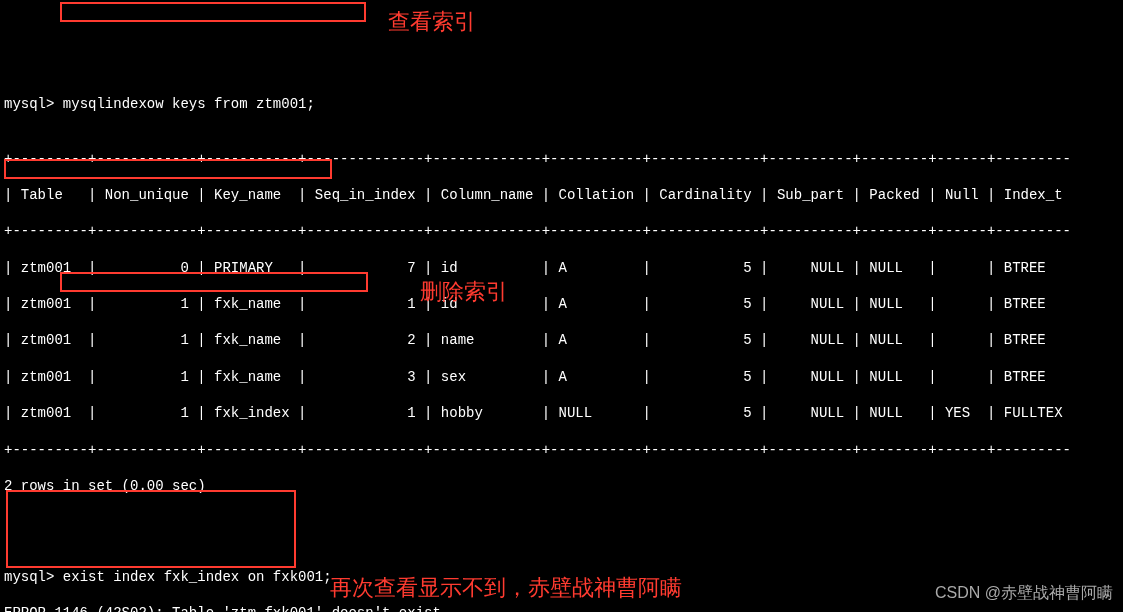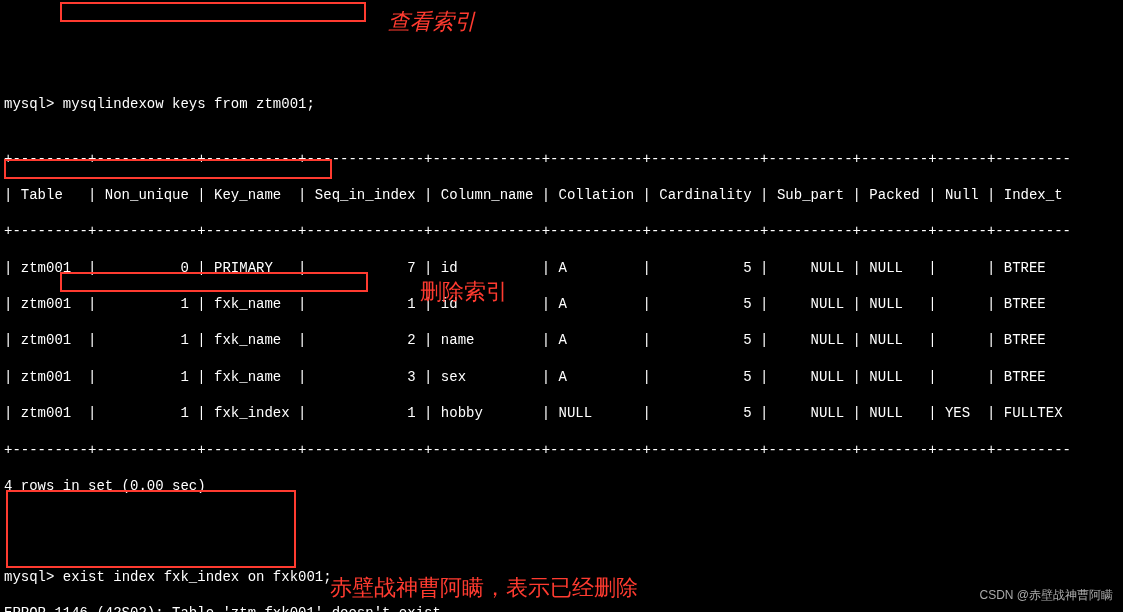--- a/index.html
+++ b/index.html
@@ -32,41 +32,41 @@
     border: 2px solid #ff3b30;
     pointer-events: none;
     box-sizing: border-box;
   }
   .watermark {
     position: absolute;
     right: 10px;
     bottom: 8px;
     color: #aaa;
     font-family: Arial, sans-serif;
-    font-size: 12px;
+    font-size: 16px;
   }
 </style>
 </head>
 <body>
 
 
 
 
 <div class="line"><span class="prompt">mysql&gt;</span> <span>mysqlindexow keys from ztm001;</span></div>
 
 <div class="line">+---------+------------+-----------+--------------+-------------+-----------+-------------+----------+--------+------+---------</div>
 <div class="line">| Table   | Non_unique | Key_name  | Seq_in_index | Column_name | Collation | Cardinality | Sub_part | Packed | Null | Index_t</div>
 <div class="line">+---------+------------+-----------+--------------+-------------+-----------+-------------+----------+--------+------+---------</div>
 <div class="line">| ztm001  |          0 | PRIMARY   |            7 | id          | A         |           5 |     NULL | NULL   |      | BTREE</div>
 <div class="line">| ztm001  |          1 | fxk_name  |            1 | id          | A         |           5 |     NULL | NULL   |      | BTREE</div>
 <div class="line">| ztm001  |          1 | fxk_name  |            2 | name        | A         |           5 |     NULL | NULL   |      | BTREE</div>
 <div class="line">| ztm001  |          1 | fxk_name  |            3 | sex         | A         |           5 |     NULL | NULL   |      | BTREE</div>
 <div class="line">| ztm001  |          1 | fxk_index |            1 | hobby       | NULL      |           5 |     NULL | NULL   | YES  | FULLTEX</div>
 <div class="line">+---------+------------+-----------+--------------+-------------+-----------+-------------+----------+--------+------+---------</div>
-<div class="line">4 rows in set (0.00 sec)</div>
+<div class="line">2 rows in set (0.00 sec)</div>
 <div class="line"> </div>
 
 <div class="line"><span class="prompt">mysql&gt;</span> <span>exist index fxk_index on fxk001;</span></div>
 <div class="line">ERROR 1146 (42S02): Table 'ztm.fxk001' doesn't exist</div>
 
 
 
 
 
 
@@ -87,20 +87,20 @@
 
 
 
 
 <div class="redbox" style="left:60px; top:2px; width:306px; height:20px;"></div>
 <div class="redbox" style="left:4px; top:159px; width:328px; height:20px;"></div>
 <div class="redbox" style="left:60px; top:272px; width:308px; height:20px;"></div>
 <div class="redbox" style="left:6px; top:490px; width:290px; height:78px;"></div>
 
 
-<div class="annotation" style="left:388px; top:8px;font-style:italic;">查看索引</div>
+<div class="annotation" style="left:388px; top:8px;">查看索引</div>
 <div class="annotation" style="left:420px; top:278px;">删除索引</div>
-<div class="annotation" style="left:330px; top:574px;">赤壁战神曹阿瞒，表示已经删除</div>
+<div class="annotation" style="left:330px; top:574px;">再次查看显示不到，赤壁战神曹阿瞒</div>
 
 <div class="watermark">CSDN @赤壁战神曹阿瞒</div>
 
 
 
 
 </body></html>

